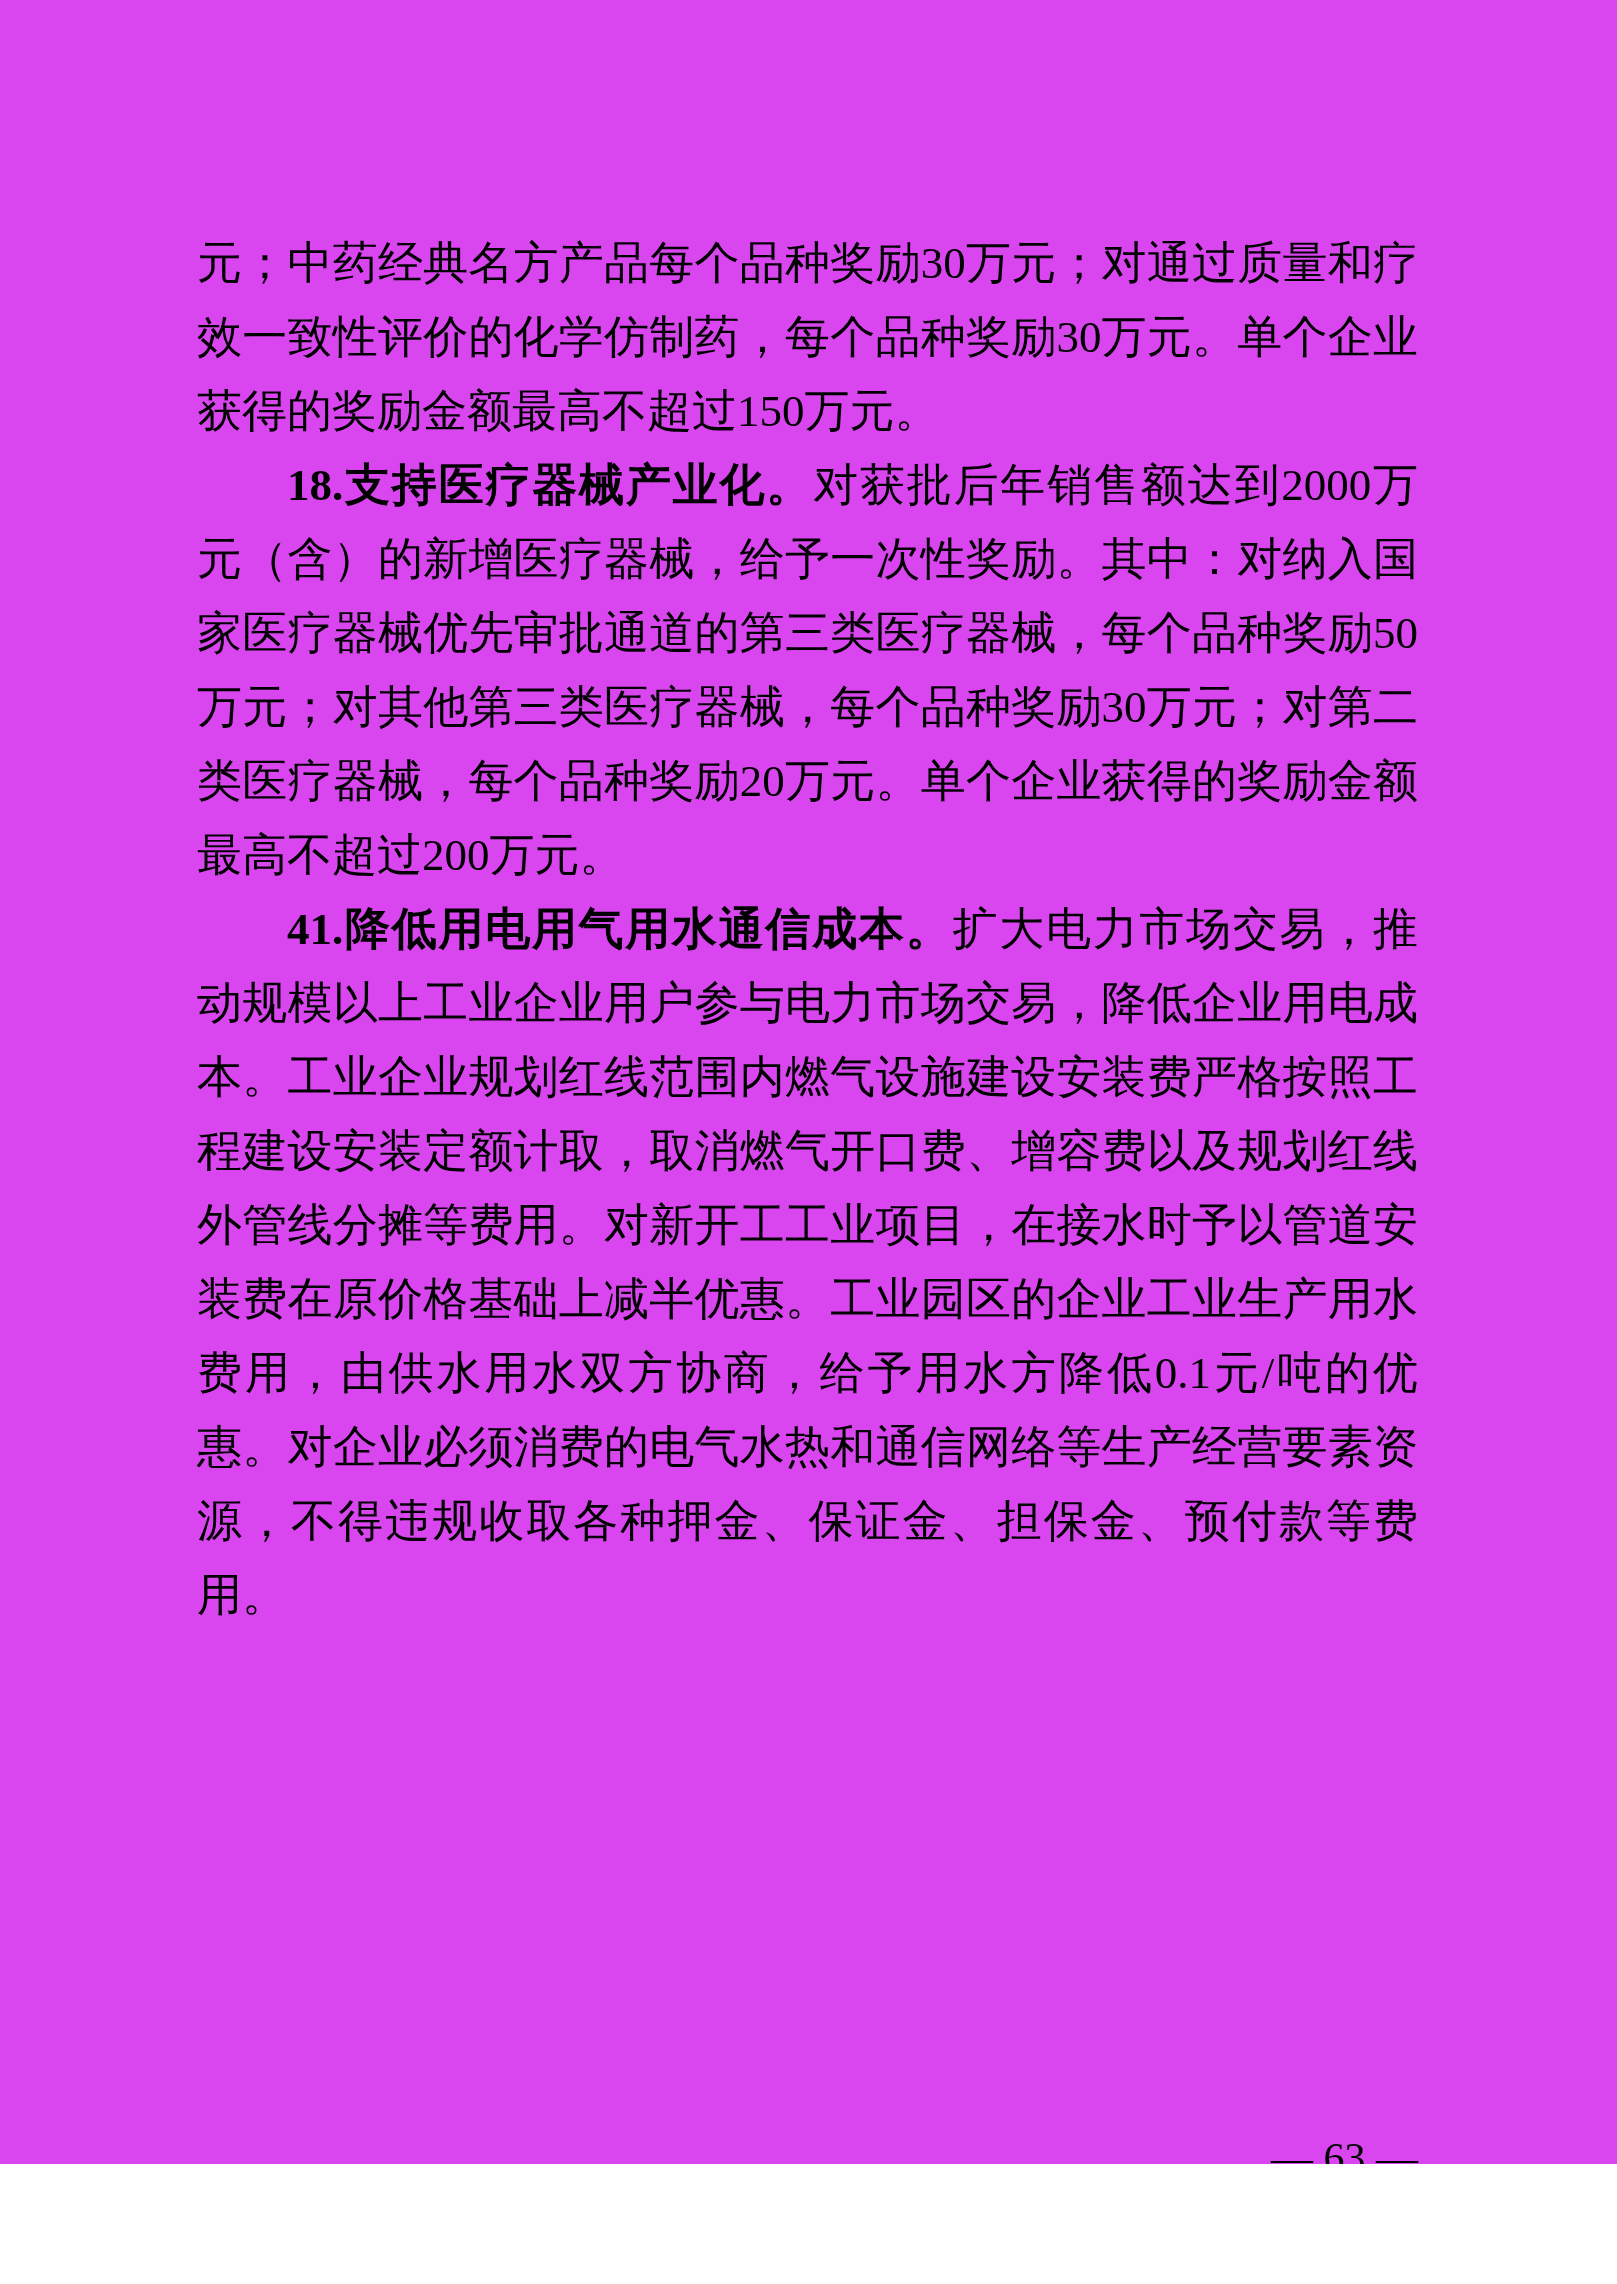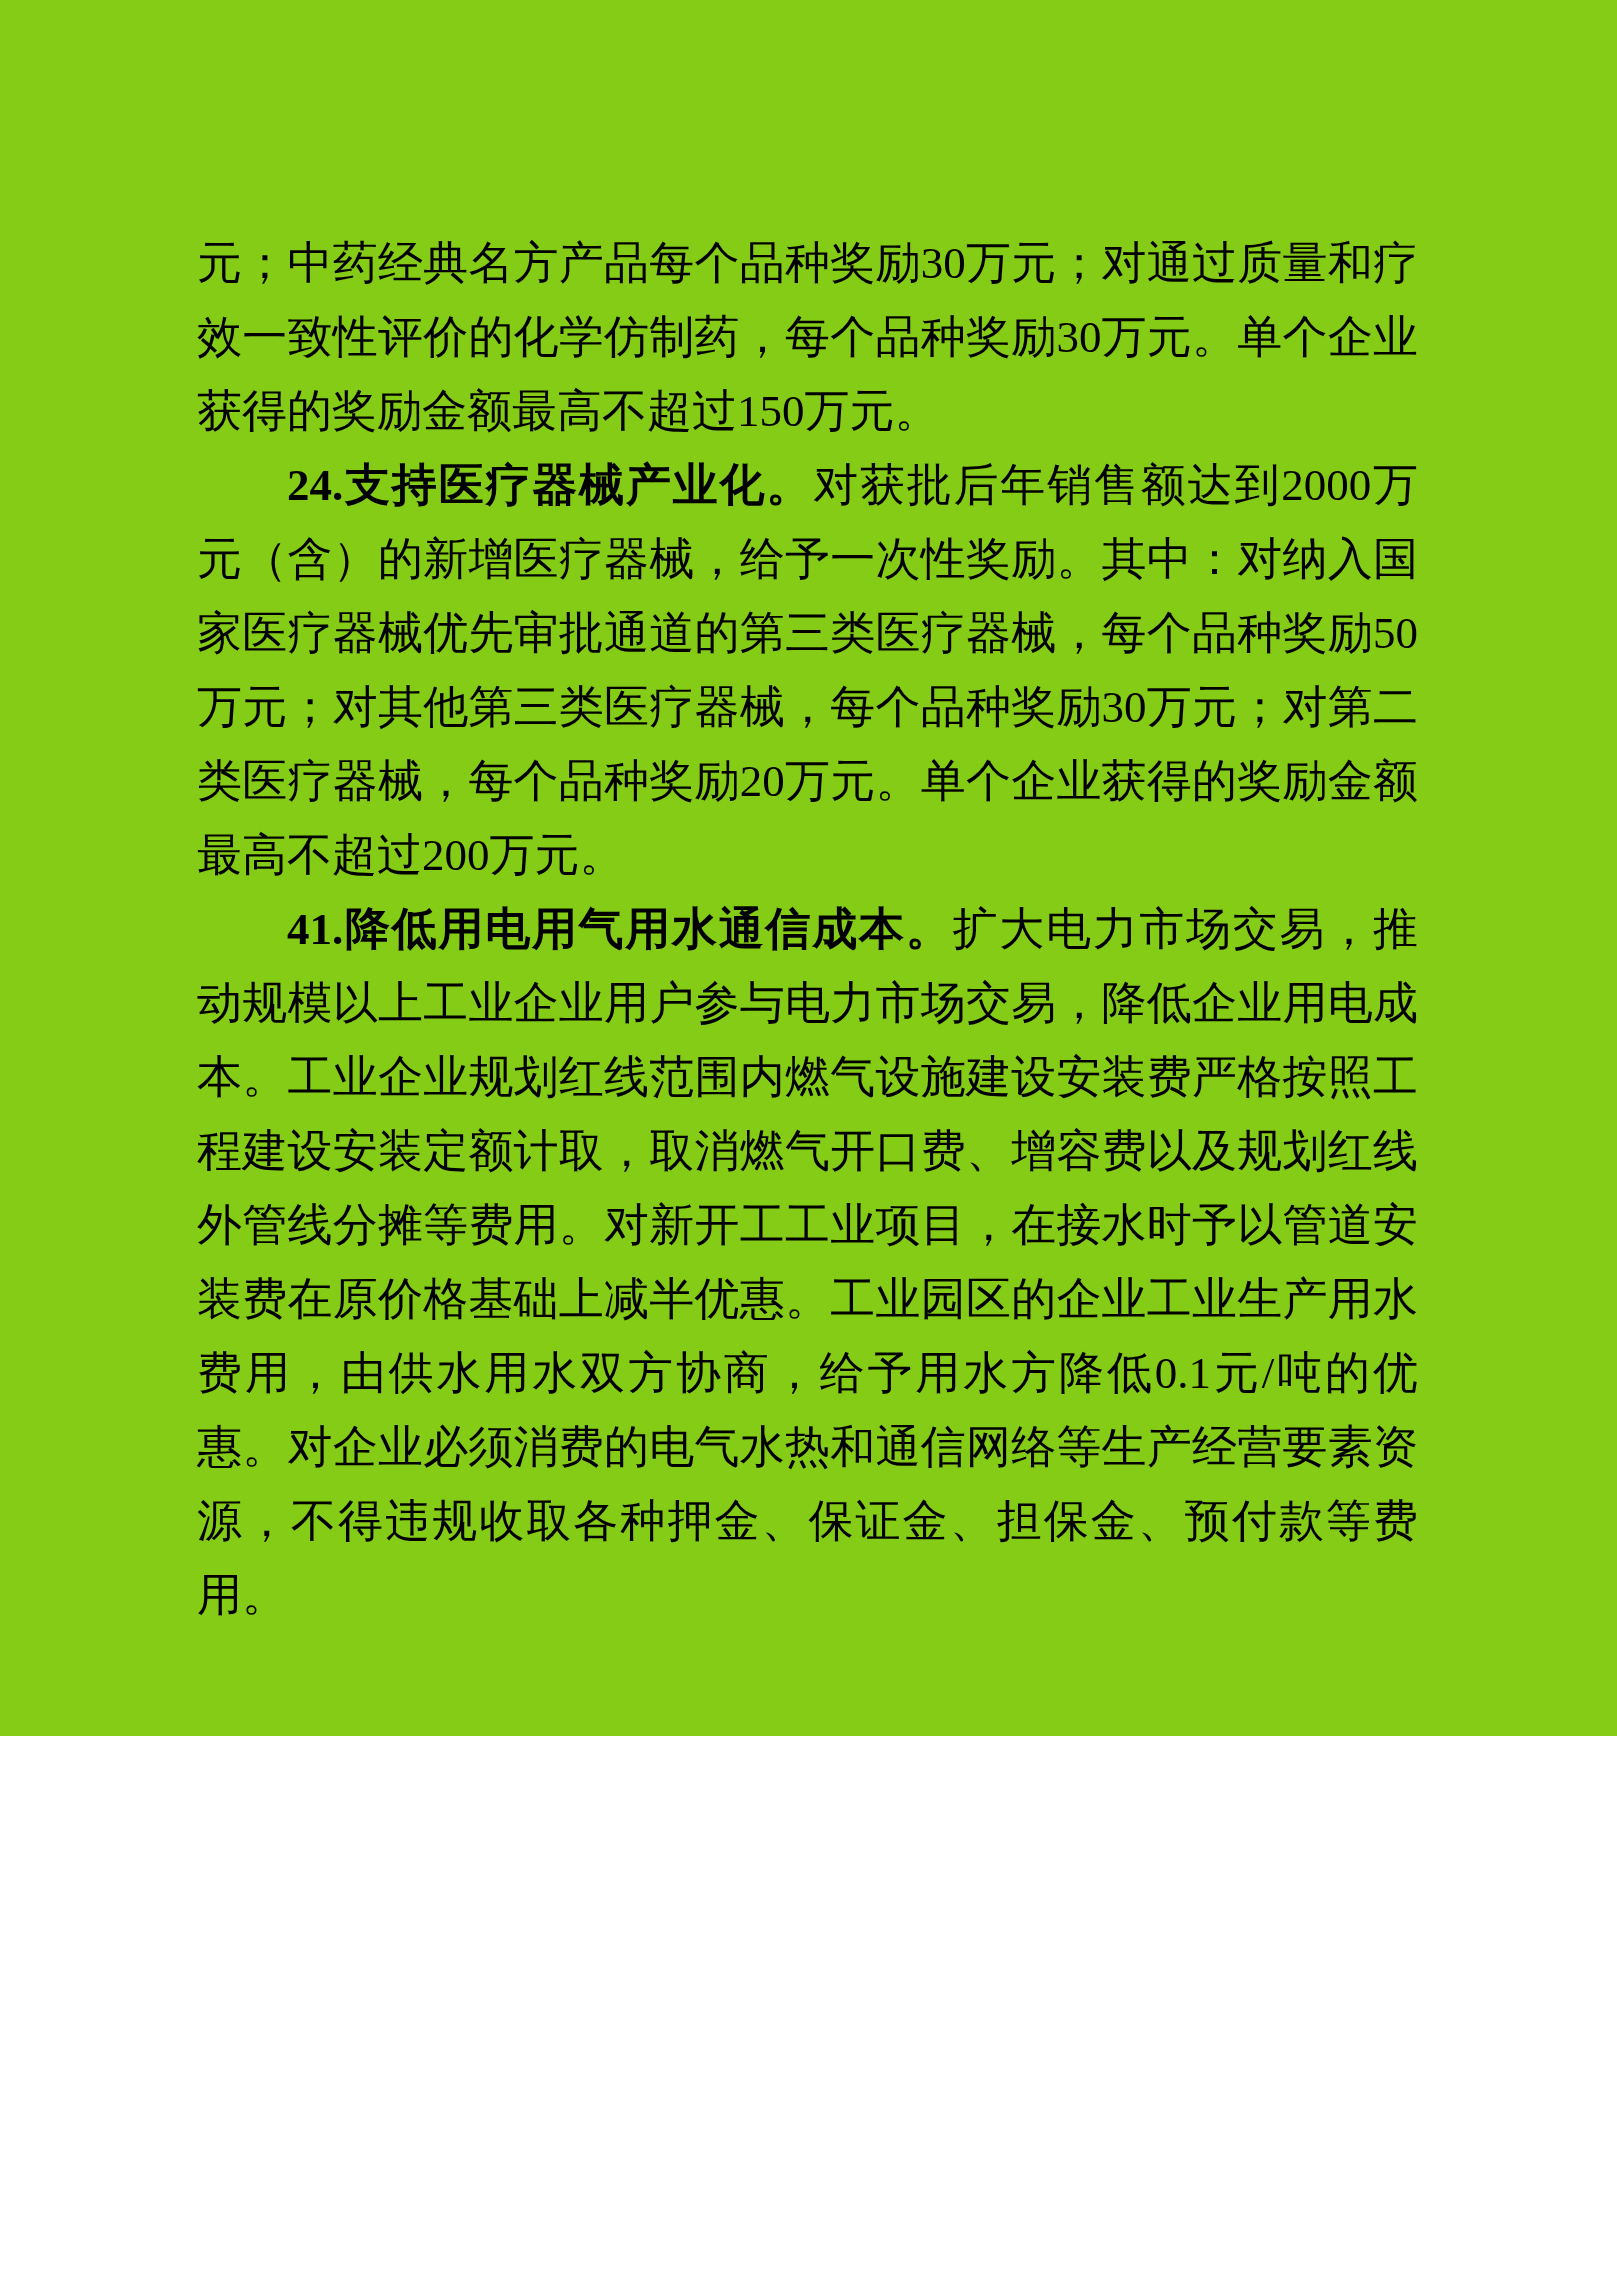--- a/index.html
+++ b/index.html
@@ -3,22 +3,22 @@
 <meta charset="utf-8">
 <style>
   html, body {
     margin: 0;
     padding: 0;
     background: #ffffff;
   }
   .page {
     position: relative;
     width: 1618px;
-    height: 1736px;
-    background: #84cc16;
+    height: 2164px;
+    background: #d946ef;
     color: #000000;
     font-family: "Liberation Serif", "DejaVu Serif", serif;
     overflow: hidden;
   }
   .content {
     position: absolute;
     left: 197px;
     top: 226px;
     width: 1221px;
   }
@@ -48,21 +48,21 @@
   }
 </style>
 </head>
 <body>
 
 <div class="page">
   <div class="content">
 
     <p class="para"><span>元；中药经典名方产品每个品种奖励30万元；对通过质量和疗效一致性评价的化学仿制药，每个品种奖励30万元。单个企业获得的奖励金额最高不超过150万元。</span></p>
 
-    <p class="para indent"><span class="lead">24.支持医疗器械产业化。</span><span>对获批后年销售额达到2000万元（含）的新增医疗器械，给予一次性奖励。其中：对纳入国家医疗器械优先审批通道的第三类医疗器械，每个品种奖励50万元；对其他第三类医疗器械，每个品种奖励30万元；对第二类医疗器械，每个品种奖励20万元。单个企业获得的奖励金额最高不超过200万元。</span></p>
+    <p class="para indent"><span class="lead">18.支持医疗器械产业化。</span><span>对获批后年销售额达到2000万元（含）的新增医疗器械，给予一次性奖励。其中：对纳入国家医疗器械优先审批通道的第三类医疗器械，每个品种奖励50万元；对其他第三类医疗器械，每个品种奖励30万元；对第二类医疗器械，每个品种奖励20万元。单个企业获得的奖励金额最高不超过200万元。</span></p>
 
 
     <p class="para indent"><span class="lead">41.降低用电用气用水通信成本。</span><span>扩大电力市场交易，推动规模以上工业企业用户参与电力市场交易，降低企业用电成本。工业企业规划红线范围内燃气设施建设安装费严格按照工程建设安装定额计取，取消燃气开口费、增容费以及规划红线外管线分摊等费用。对新开工工业项目，在接水时予以管道安装费在原价格基础上减半优惠。工业园区的企业工业生产用水费用，由供水用水双方协商，给予用水方降低0.1元/吨的优惠。对企业必须消费的电气水热和通信网络等生产经营要素资源，不得违规收取各种押金、保证金、担保金、预付款等费用。</span></p>
 
   </div>
 
   <div class="page-number">— 63 —</div>
 </div>
 
 

